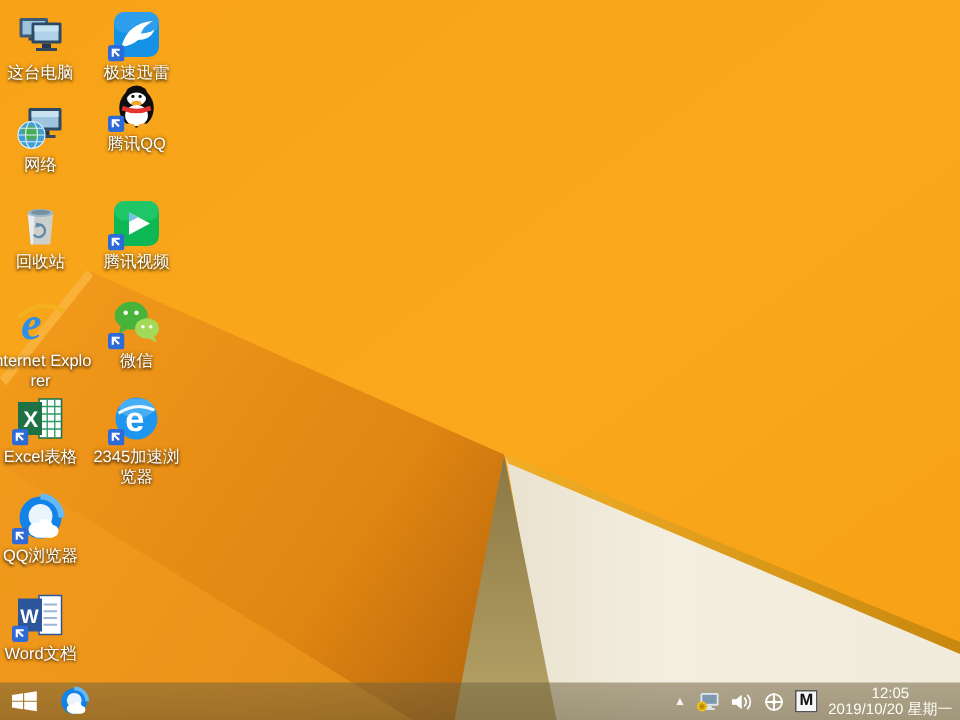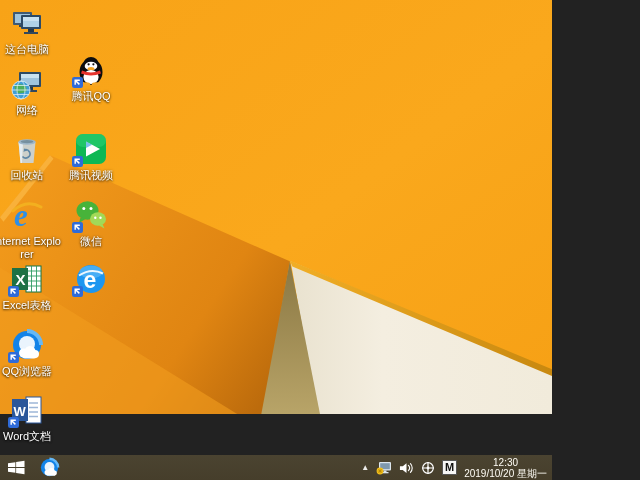--- a/index.html
+++ b/index.html
@@ -1,18 +1,18 @@
 <!DOCTYPE html>
 <html><head>
 <meta charset="utf-8">
 <style>
   html,body{margin:0;padding:0;background:#222;}
   *{box-sizing:border-box;}
   .screen{
-    position:relative;width:552px;height:480px;overflow:hidden;
+    position:relative;width:640px;height:480px;overflow:hidden;
     font-family:"Liberation Sans",sans-serif;
     -webkit-font-smoothing:antialiased;
   }
   .wallpaper{position:absolute;inset:0;}
   
   .icon{
     position:absolute;width:68px;text-align:center;cursor:default;
   }
   .ig{position:relative;width:34px;height:34px;margin:0 auto;}
   .ig svg{display:block;width:34px;height:34px;}
@@ -199,20 +199,36 @@
       <span class="sc">
         <svg viewBox="0 0 10 10">
             <rect width="10" height="10" rx="2" fill="#2F6BD8"></rect>
         <path d="M2.9 7.1 V2.9 H7.1 M2.9 2.9 L6.7 6.7" stroke="#fff" stroke-width="1.3" fill="none"></path>
           </svg>
       </span>
     </div>
     <div class="lbl">Word文档</div>
   </div>
 
+  <div class="icon" style="left:57px;top:6px">
+    <div class="ig">
+      <svg viewBox="0 0 34 34">
+        <rect x="2" y="2" width="30" height="30" rx="7" fill="#1592E6"></rect>
+        <rect x="2" y="2" width="30" height="14" rx="7" fill="#3FA6F0" opacity="0.6"></rect>
+        <path d="M7 25 C10 14 17 9 28 8 C23 11 21 13 20 16.5 C24 15.5 26.5 16 29 13.5 C27 19.5 22 20.5 18.5 20.5 C15 23 11.5 25 7 25 Z" fill="#fff"></path>
+      </svg>
+      <span class="sc">
+        <svg viewBox="0 0 10 10">
+            <rect width="10" height="10" rx="2" fill="#2F6BD8"></rect>
+        <path d="M2.9 7.1 V2.9 H7.1 M2.9 2.9 L6.7 6.7" stroke="#fff" stroke-width="1.3" fill="none"></path>
+          </svg>
+      </span>
+    </div>
+    <div class="lbl">极速迅雷</div>
+  </div>
 
   <div class="icon" style="left:57px;top:53px">
     <div class="ig">
       <svg viewBox="0 0 34 34">
         <ellipse cx="17" cy="19" rx="11.5" ry="13" fill="#0E0E0E"></ellipse>
         <ellipse cx="17" cy="10.5" rx="7.5" ry="6.5" fill="#0E0E0E"></ellipse>
         <ellipse cx="17" cy="13" rx="6.3" ry="4.3" fill="#fff"></ellipse>
         <circle cx="14.6" cy="11.3" r="1.1" fill="#111"></circle>
         <circle cx="19.4" cy="11.3" r="1.1" fill="#111"></circle>
         <ellipse cx="17" cy="15.8" rx="3.4" ry="1.7" fill="#F6A623"></ellipse>
@@ -279,20 +295,21 @@
         <text x="9.5" y="25.5" font-size="23" font-weight="bold" fill="#fff" font-family="Liberation Sans,sans-serif">e</text>
         <path d="M5 13.5 Q17 5.5 29 11.5" stroke="#fff" stroke-width="2" fill="none" opacity="0.9"></path>
       </svg>
       <span class="sc">
         <svg viewBox="0 0 10 10">
             <rect width="10" height="10" rx="2" fill="#2F6BD8"></rect>
         <path d="M2.9 7.1 V2.9 H7.1 M2.9 2.9 L6.7 6.7" stroke="#fff" stroke-width="1.3" fill="none"></path>
           </svg>
       </span>
     </div>
+    <div class="lbl">2345加速浏览器</div>
   </div>
 
   <div class="taskbar">
     <div class="startbtn">
       <svg viewBox="0 0 18 15" fill="#fff">
         <polygon points="0,3.1 7.8,1.9 7.8,7.1 0,7.1"></polygon>
         <polygon points="8.6,1.8 17.5,0.4 17.5,7.1 8.6,7.1"></polygon>
         <polygon points="0,7.9 7.8,7.9 7.8,13.1 0,11.9"></polygon>
         <polygon points="8.6,7.9 17.5,7.9 17.5,14.6 8.6,13.2"></polygon>
       </svg>
@@ -331,19 +348,19 @@
       </div>
       <div class="tray-ic">
         <svg width="14" height="14" viewBox="0 0 14 14">
           <circle cx="7" cy="7" r="5.3" stroke="#fff" stroke-width="1.2" fill="none"></circle>
           <path d="M7 1 V13 M1 7 H13" stroke="#fff" stroke-width="1.2"></path>
           <circle cx="7" cy="7" r="1.4" fill="#fff"></circle>
         </svg>
       </div>
       <div class="tray-ic ime">M</div>
       <div class="clock">
-        <div>12:30</div>
+        <div>12:05</div>
         <div>2019/10/20 星期一</div>
       </div>
     </div>
   </div>
 
 </div>
 
 </body></html>

